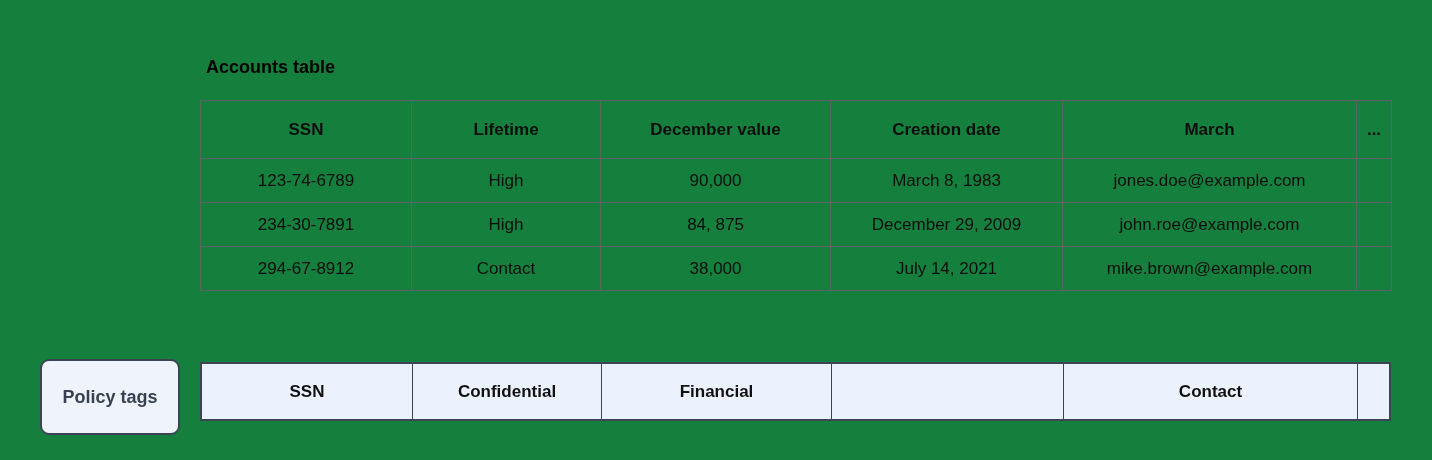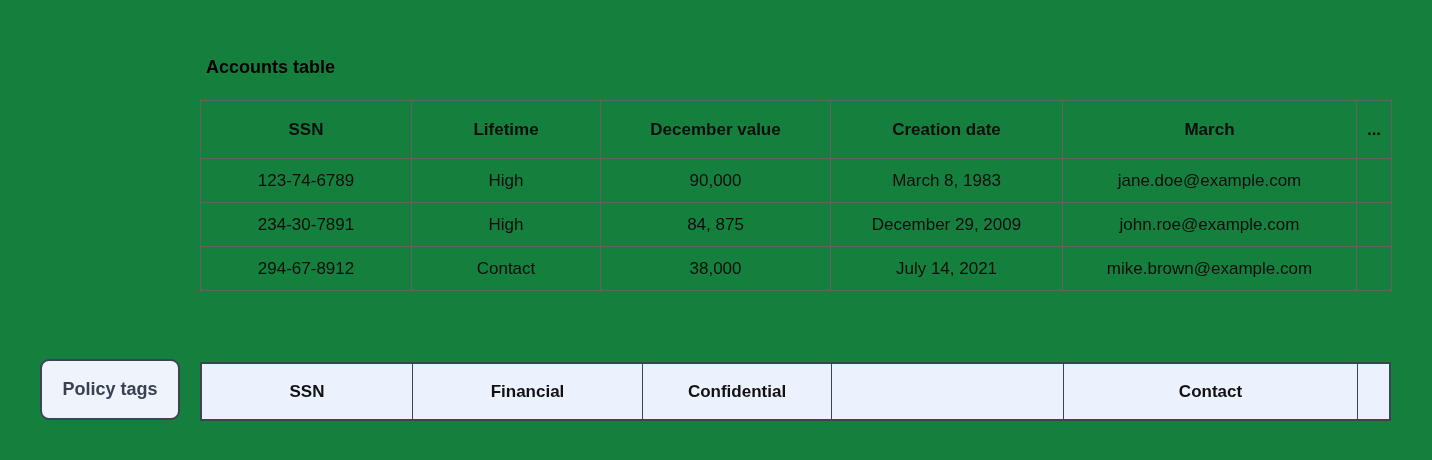--- a/index.html
+++ b/index.html
@@ -73,21 +73,21 @@
     overflow: hidden;
     white-space: nowrap;
   }
   .policy-cell:last-child { border-right: none; }
   
   .policy-button {
     position: absolute;
     left: 40px;
     top: 359px;
     width: 140px;
-    height: 61px;
+    height: 76px;
     display: flex;
     align-items: center;
     justify-content: center;
     background: #eef3fc;
     border: 2px solid #3b4455;
     border-radius: 9px;
     font-size: 18px;
     font-weight: bold;
     color: #374151;
     cursor: default;
@@ -125,21 +125,21 @@
         <th>March</th>
         <th>...</th>
       </tr>
     </thead>
     <tbody>
       <tr>
         <td>123-74-6789</td>
         <td>High</td>
         <td>90,000</td>
         <td>March 8, 1983</td>
-        <td>jane.doe@example.com</td>
+        <td>jones.doe@example.com</td>
         <td></td>
       </tr>
       <tr>
         <td>234-30-7891</td>
         <td>High</td>
         <td>84, 875</td>
         <td>December 29, 2009</td>
         <td>john.roe@example.com</td>
         <td></td>
       </tr>
@@ -153,20 +153,20 @@
       </tr>
     </tbody>
   </table>
 
   <div class="policy-button">
     <span>Policy tags</span>
   </div>
 
   <div class="policy-row">
     <div class="policy-cell w0">SSN</div>
+    <div class="policy-cell w1">Confidential</div>
     <div class="policy-cell w2">Financial</div>
-    <div class="policy-cell w1">Confidential</div>
     <div class="policy-cell w3"></div>
     <div class="policy-cell w4">Contact</div>
     <div class="policy-cell w5"></div>
   </div>
 
 </div>
 
 </body></html>

